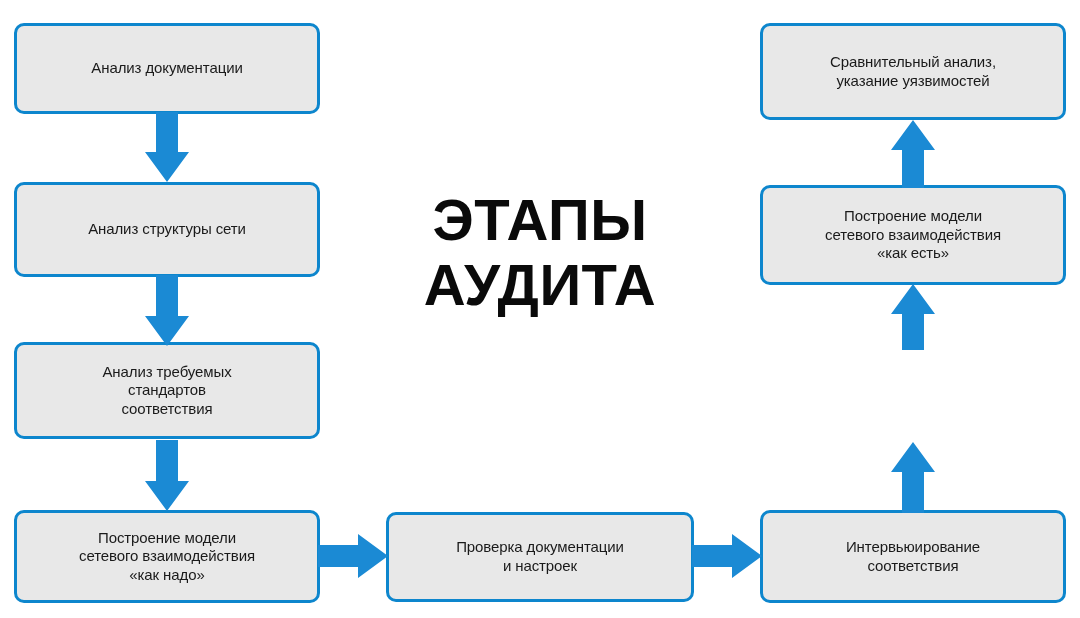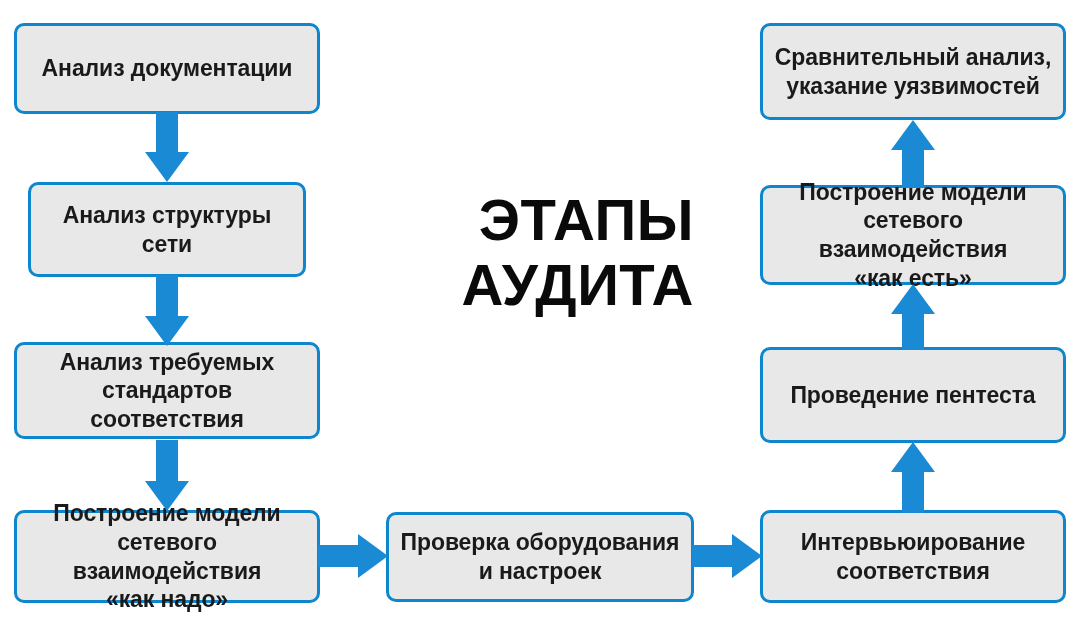--- a/index.html
+++ b/index.html
@@ -21,30 +21,30 @@
     background: #e8e8e8;
     border: 3px solid #0d86cd;
     border-radius: 10px;
     display: flex;
     align-items: center;
     justify-content: center;
     text-align: center;
     padding: 4px 10px;
   }
   .node-label {
-    font-size: 23px;
-    font-weight: bold;
+    font-size: 15px;
+    font-weight: normal;
     color: #1a1a1a;
     line-height: 1.24;
     letter-spacing: -0.1px;
     white-space: pre-line;
   }
   .title {
     position: absolute;
-    text-align: right;
+    text-align: center;
     font-weight: bold;
     color: #0a0a0a;
     line-height: 1.12;
     white-space: pre-line;
     font-size: 58px;
     letter-spacing: 0.5px;
   }
   .arrow {
     position: absolute;
   }
@@ -52,49 +52,46 @@
 </style>
 </head>
 <body>
 
 <div id="canvas">
 
   <div class="node" style="left:14px; top:23px; width:306px; height:91px;">
     <span class="node-label">Анализ документации</span>
   </div>
 
-  <div class="node" style="left:28px; top:182px; width:278px; height:95px;">
+  <div class="node" style="left:14px; top:182px; width:306px; height:95px;">
     <span class="node-label">Анализ структуры сети</span>
   </div>
 
   <div class="node" style="left:14px; top:342px; width:306px; height:97px;">
     <span class="node-label">Анализ требуемых
 стандартов
 соответствия</span>
   </div>
 
   <div class="node" style="left:14px; top:510px; width:306px; height:93px;">
     <span class="node-label">Построение модели
 сетевого взаимодействия
 «как надо»</span>
   </div>
 
   <div class="node" style="left:386px; top:512px; width:308px; height:90px;">
-    <span class="node-label">Проверка оборудования
+    <span class="node-label">Проверка документации
 и настроек</span>
   </div>
 
   <div class="node" style="left:760px; top:510px; width:306px; height:93px;">
     <span class="node-label">Интервьюирование
 соответствия</span>
   </div>
 
-  <div class="node" style="left:760px; top:347px; width:306px; height:96px;">
-    <span class="node-label">Проведение пентеста</span>
-  </div>
 
   <div class="node" style="left:760px; top:185px; width:306px; height:100px;">
     <span class="node-label">Построение модели
 сетевого взаимодействия
 «как есть»</span>
   </div>
 
   <div class="node" style="left:760px; top:23px; width:306px; height:97px;">
     <span class="node-label">Сравнительный анализ,
 указание уязвимостей</span>

